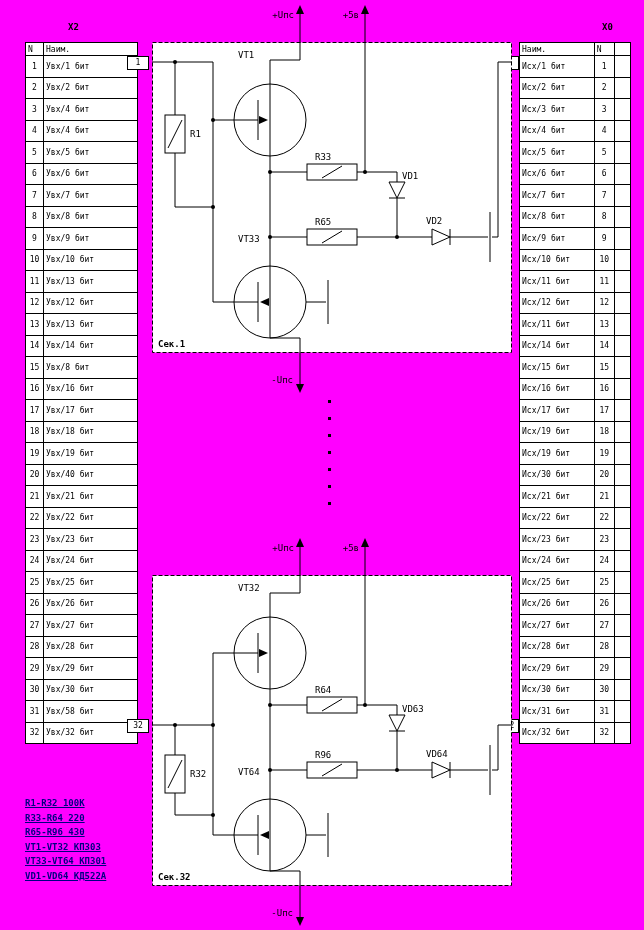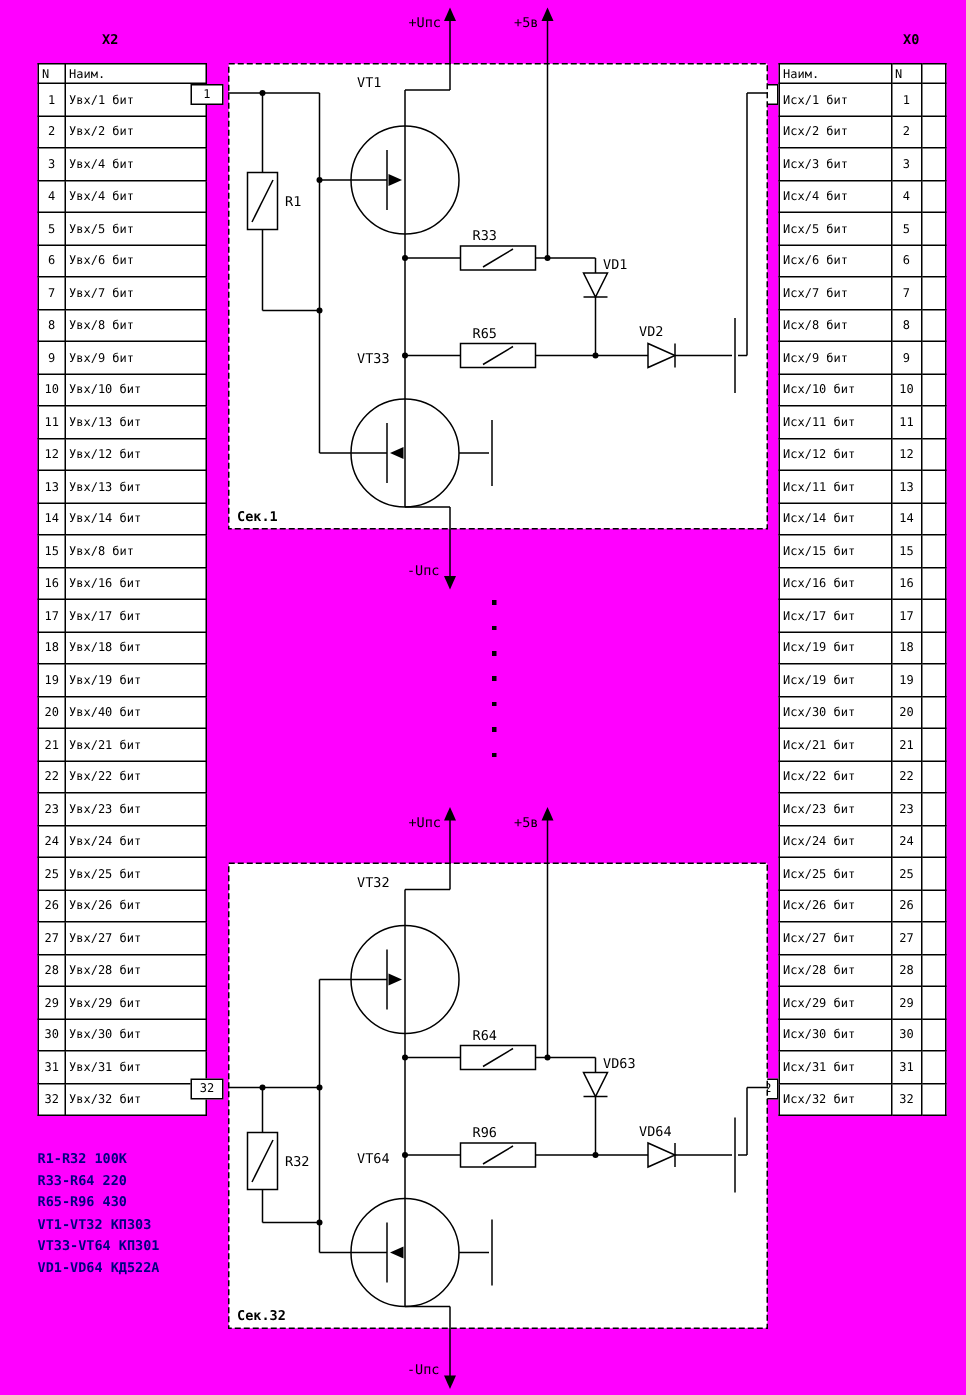--- a/index.html
+++ b/index.html
@@ -46,23 +46,24 @@
   }
   .section-svg rect.box{stroke-dasharray:4 2;fill:#fff;}
   .section-svg rect.res{fill:#fff;}
   .section-svg polygon.arrow{fill:#000;stroke:none;}
   .section-svg polygon.diode{fill:#fff;stroke:#000;}
   .section-svg circle.jdot{fill:#000;stroke:none;}
   .section-svg text{font:9px "DejaVu Sans Mono", monospace;fill:#000;stroke:none;}
   .section-svg text.secname{font-weight:bold;}
   .thickbar{stroke-width:3;}
   #notes{
-    position:absolute;left:25px;top:766px;
+    position:absolute;left:25px;top:796px;
     color:#000080;font-size:9px;font-weight:bold;line-height:14.5px;
     white-space:pre;
+    text-decoration:underline;
   }
   #dots{
     position:absolute;left:328px;top:400px;width:3px;height:112px;
     background-image:repeating-linear-gradient(to bottom,#000 0,#000 3px,transparent 3px,transparent 17px);
   }
 </style>
 </head>
 <body>
 
 <div class="title" style="left:68px;top:22px">Х2</div>
@@ -195,21 +196,21 @@
       <tr>
         <td class="cn">29</td>
         <td>Увх/29 бит</td>
       </tr>
       <tr>
         <td class="cn">30</td>
         <td>Увх/30 бит</td>
       </tr>
       <tr>
         <td class="cn">31</td>
-        <td>Увх/31 бит</td>
+        <td>Увх/58 бит</td>
       </tr>
       <tr>
         <td class="cn">32</td>
         <td>Увх/32 бит</td>
       </tr>
     </tbody>
 </table>
 
 <table class="ctable" id="right-table">
   <colgroup>

